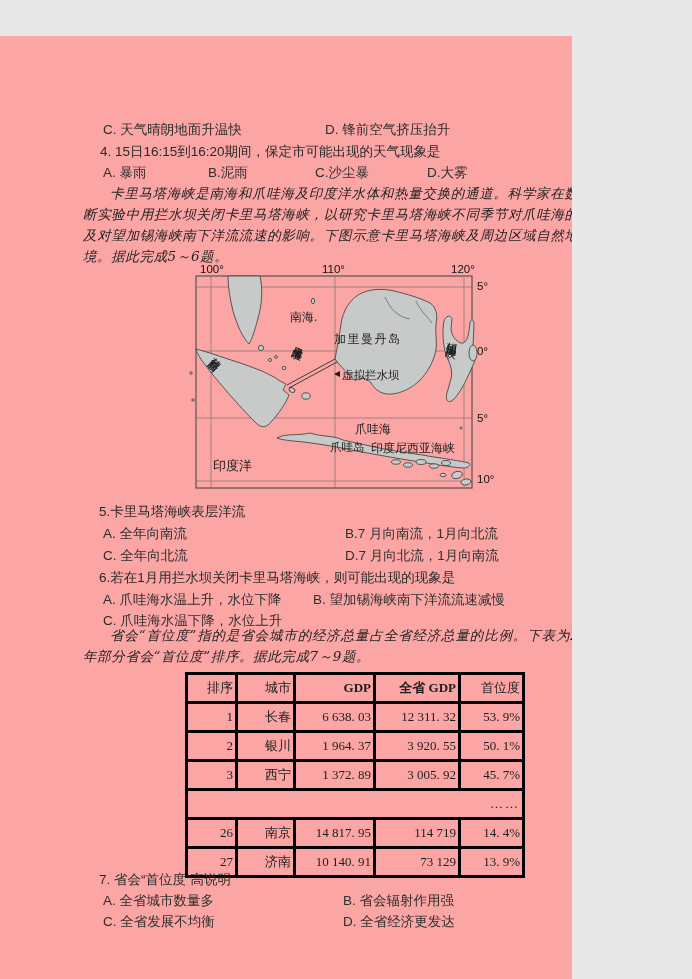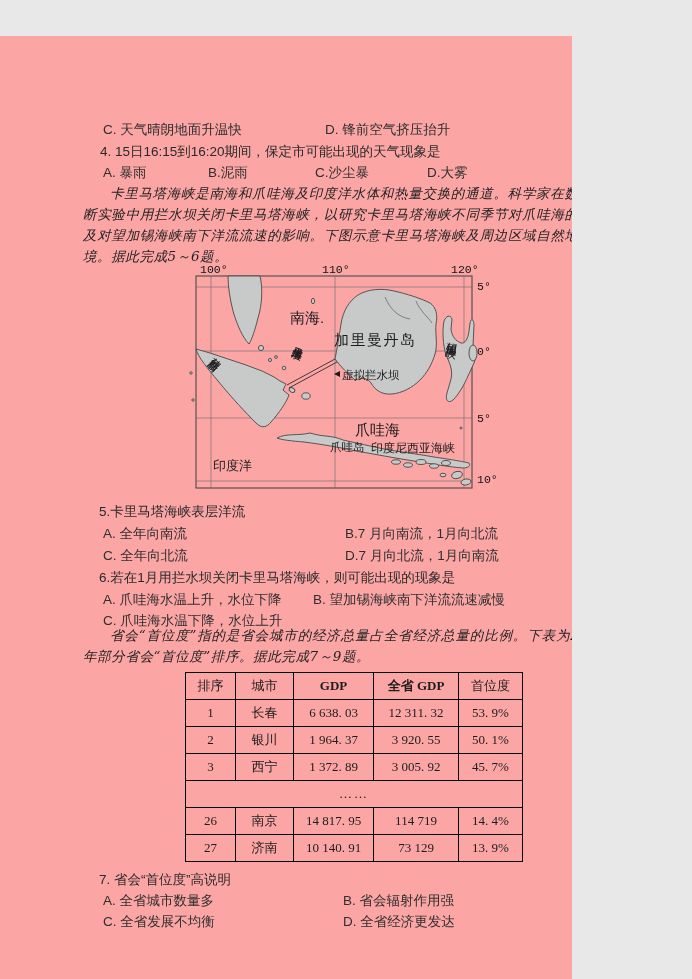--- a/index.html
+++ b/index.html
@@ -4,28 +4,28 @@
 <style>
   html,body{margin:0;padding:0;background:#e8e8e8;}
   .page{position:relative;width:572px;height:979px;background:#fca5a5;overflow:hidden;
         font-family:"Liberation Sans",sans-serif;color:#262626;margin-top:36px;}
   .abs{position:absolute;white-space:nowrap;}
   .q{font-size:13.5px;line-height:17px;color:#2a2a2a;}
   .opt{font-size:13.5px;line-height:17px;color:#2f2f2f;}
   .passage{position:absolute;left:83px;width:524px;font-size:13.5px;line-height:21px;
            text-align:justify;text-indent:27px;font-style:italic;letter-spacing:0.6px;
            font-family:"DejaVu Serif",serif;color:#222;}
-  .maplabel{position:absolute;font-size:15px;color:#1c1c1c;white-space:nowrap;}
-  .tick{position:absolute;font-size:11.5px;color:#111;white-space:nowrap;font-family:Liberation Mono, monospace;}
+  .maplabel{position:absolute;font-size:12px;color:#1c1c1c;white-space:nowrap;}
+  .tick{position:absolute;font-size:11.5px;color:#111;white-space:nowrap;}
   .vlabel{position:absolute;writing-mode:vertical-rl;text-orientation:upright;
           font-size:10.5px;color:#1c1c1c;transform-origin:top center;white-space:nowrap;}
   .map-svg{position:absolute;left:180px;top:225px;width:340px;height:234px;}
   table.gdp{position:absolute;left:185px;top:636px;border-collapse:collapse;table-layout:fixed;
             font-family:"Liberation Serif",serif;font-size:13px;color:#1d1d1d;}
-  table.gdp td{border:1px solid #000000;text-align:center;height:26px;padding:0 2px;overflow:hidden;}
+  table.gdp td{border:3px solid #000000;text-align:right;height:26px;padding:0 2px;overflow:hidden;}
   table.gdp tr.hdr td:nth-child(3),table.gdp tr.hdr td:nth-child(4){font-weight:bold;}
   table.gdp td.dots{letter-spacing:2px;}
   .bottombar{position:absolute;left:0;top:974px;width:692px;height:5px;background:#000;}
 </style>
 </head>
 <body>
 
 <div class="page">
 
   <span class="abs opt" style="left:103px;top:85px">C. 天气晴朗地面升温快</span>

